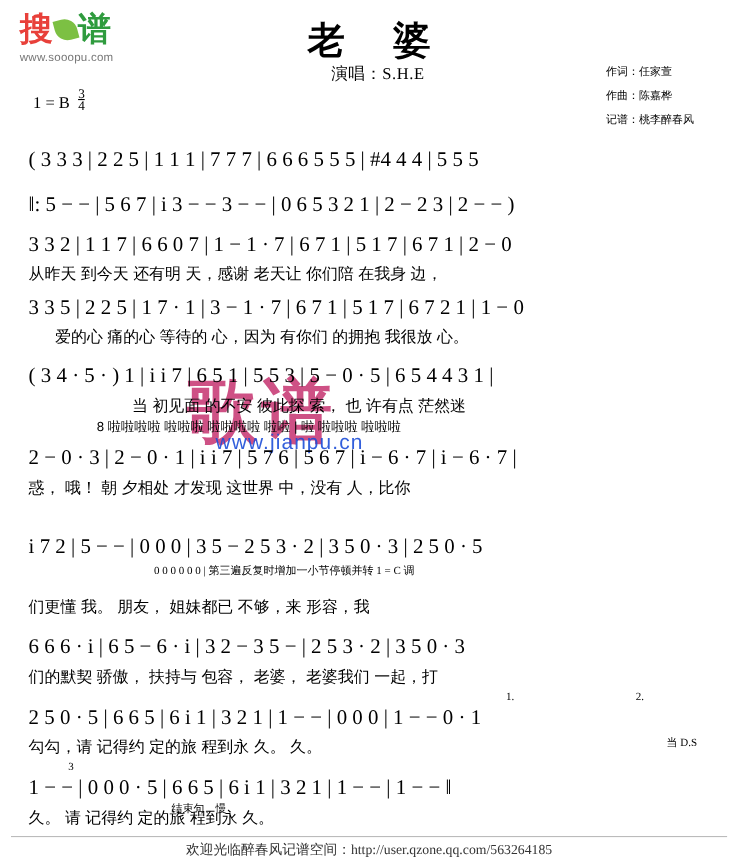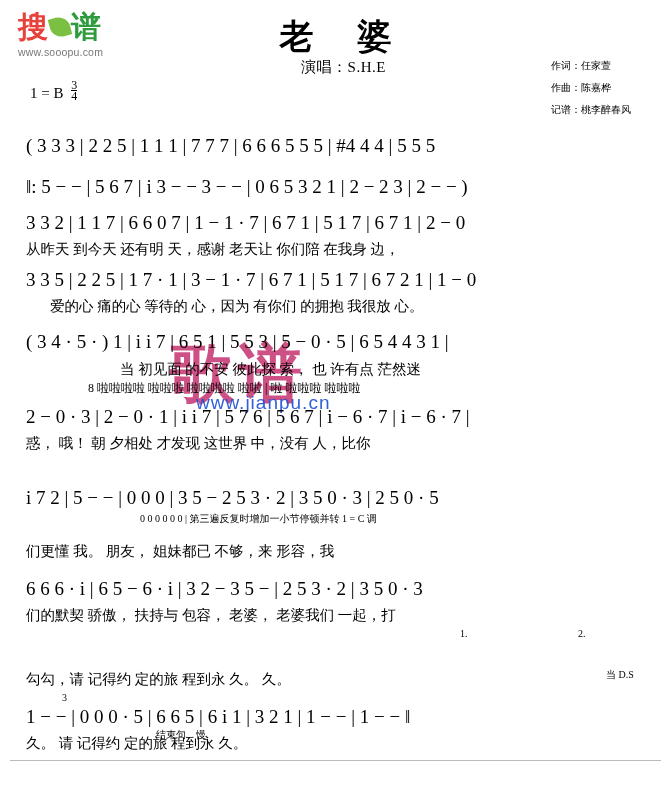--- a/index.html
+++ b/index.html
@@ -73,21 +73,21 @@
   .line{
     position:absolute;left:26px;width:618px;
     font-family:"Liberation Serif", serif;
     white-space:nowrap;
   }
   .notes{
     font-size:19px;letter-spacing:0px;height:26px;
   }
   .lyric{
     font-size:14.5px;height:20px;
-    font-family:Liberation Serif, serif;
+    font-family:Liberation Sans, sans-serif;
   }
   .small{font-size:12px;}
   .tiny{font-size:10px;}
 
   
   .wm{
     position:absolute;left:170px;top:330px;
     font-family:"DejaVu Sans", sans-serif;
     font-size:64px;font-weight:bold;color:#be185d;opacity:.75;
     letter-spacing:4px;pointer-events:none;
@@ -164,25 +164,27 @@
   <div class="line notes" style="top:406px;">2 − 0 · 3  |  2 − 0 · 1  |  i i 7  |  5 7 6  |  5 6 7  |  i − 6 · 7  |  i − 6 · 7  |</div>
   <div class="line lyric" style="top:434px;">惑，   哦！     朝   夕相处   才发现   这世界   中，没有   人，比你</div>
 
   <div class="line notes" style="top:487px;">i 7 2  |  5 − −  |  0 0 0  |  3 5 − 2 5 3 · 2  |  3 5 0 · 3  |  2 5 0 · 5</div>
   <div class="line tiny" style="top:512px;left:140px;width:300px;">0 0 0  0 0 0  |   第三遍反复时增加一小节停顿并转 1 = C 调</div>
   <div class="line lyric" style="top:542px;">们更懂   我。     朋友，   姐妹都已   不够，来   形容，我</div>
 
   <div class="line notes" style="top:578px;">6 6 6 · i  |  6 5 − 6 · i  |  3 2 − 3 5 −  |  2 5 3 · 2  |  3 5 0 · 3</div>
   <div class="line lyric" style="top:606px;">们的默契   骄傲，   扶持与   包容，   老婆，   老婆我们   一起，打</div>
 
+  <div class="line notes" style="top:642px;">2 5 0 · 5  |  6 6 5  |  6 i 1  |  3 2 1  |  1 − −  |  0 0 0  |  1 − − 0 · 1</div>
   <div class="line lyric" style="top:670px;">勾勾，请   记得约   定的旅   程到永   久。           久。</div>
   <div class="abs tiny" style="top:628px;left:460px;">1.</div>
   <div class="abs tiny" style="top:628px;left:578px;">2.</div>
   <div class="abs tiny" style="top:668px;left:606px;">当 D.S</div>
 
   <div class="abs tiny" style="top:692px;left:62px;">3</div>
   <div class="abs tiny" style="top:728px;left:156px;">结束句、慢</div>
   <div class="line notes" style="top:706px;">1 − −  |  0 0 0 · 5  |  6 6 5  |  6 i 1  |  3 2 1  |  1 − −  |  1 − − ‖</div>
   <div class="line lyric" style="top:734px;">久。         请   记得约   定的旅   程到永   久。</div>
 
   <div class="footer-rule"></div>
+  <div class="footer">欢迎光临醉春风记谱空间：http://user.qzone.qq.com/563264185</div>
 
 </div>
 
 </body></html>

